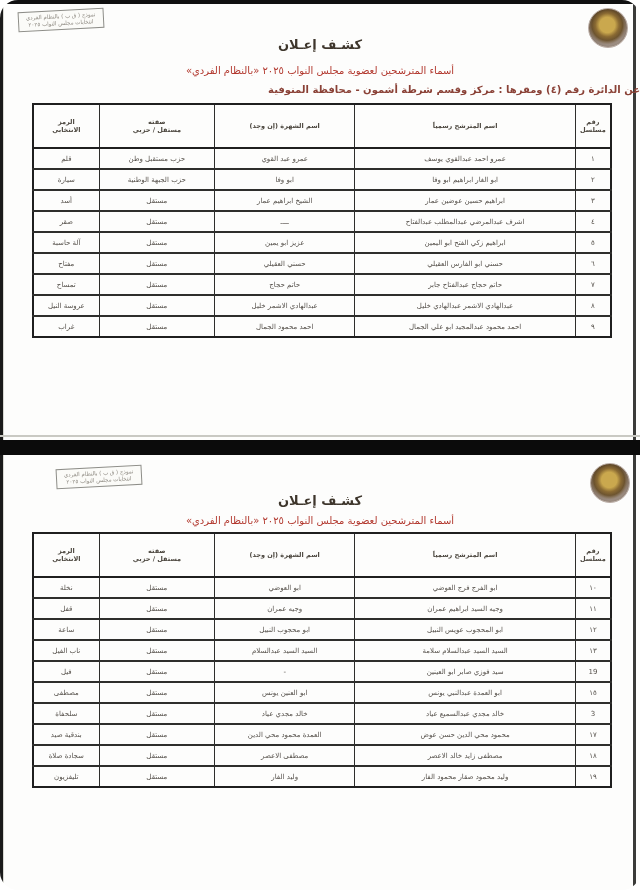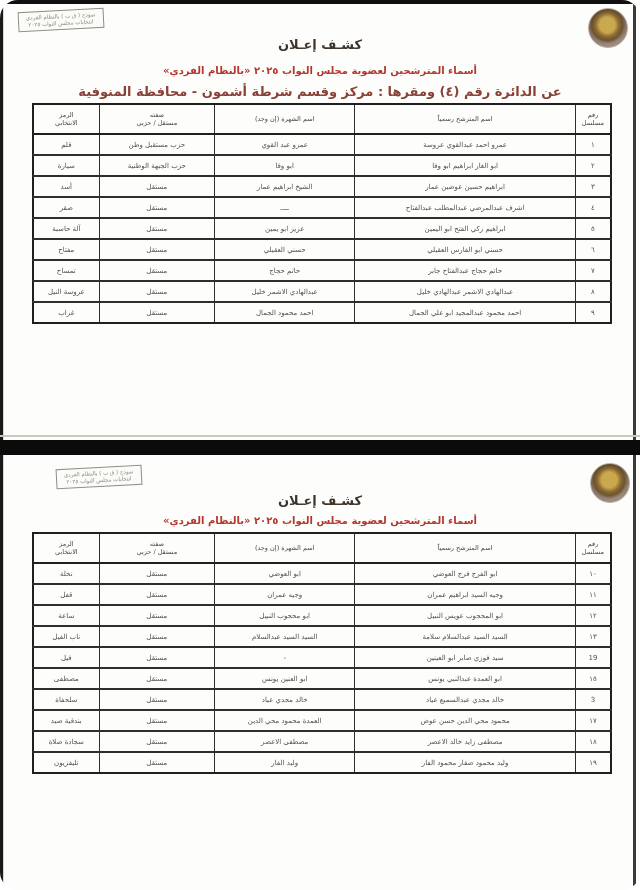--- a/index.html
+++ b/index.html
@@ -27,38 +27,38 @@
          background:radial-gradient(circle at 48% 42%, #caa84e 0 26%, #8a6a33 40%, #6e5530 52%, #a5968c 66%, #d9cfc8 84%, #efe9e4 100%);
          border:1px solid #b9aca4;box-shadow:inset 0 0 4px rgba(60,40,20,.6);}
   #page1 .stamp{left:588px;top:4px;}
   #page2 .stamp{left:590px;top:8px;}
 
   .doc-title{position:absolute;width:100%;text-align:center;font-weight:bold;
              font-size:13px;color:#3e362c;letter-spacing:1px;}
   #page1 .doc-title{top:33px;}
   #page2 .doc-title{top:38px;}
 
-  .doc-subtitle{position:absolute;width:100%;text-align:center;font-weight:bold;
+  .doc-subtitle{position:absolute;width:100%;text-align:center;font-weight:normal;
                 font-size:10px;color:#b2382e;margin-left:20px;}
   #page1 .doc-subtitle{top:61px;}
   #page2 .doc-subtitle{top:60px;}
 
-  .doc-district{position:absolute;width:100%;text-align:center;font-weight:bold;
-                font-size:13px;color:#8a4136;}
+  .doc-district{position:absolute;width:100%;font-weight:bold;
+                font-size:10px;color:#8a4136;}
   #page1 .doc-district{top:80px;}
 
   table.cand-table{position:absolute;right:28px;width:580px;border-collapse:collapse;
                    direction:rtl;table-layout:fixed;background:#fdfdfc;
                    border:2px solid #1f1f1f;}
   #page1 table.cand-table{top:99px;}
   #page2 table.cand-table{top:77px;}
   .cand-table th,.cand-table td{border:1px solid #2e2e2c;overflow:hidden;
                    text-align:center;vertical-align:middle;color:#55504a;}
-  .cand-table th{font-size:6.5px;line-height:8px;font-weight:normal;color:#4c473f;
-                 height:26px;padding:1px 2px;border-bottom:2px solid #1f1f1f;}
+  .cand-table th{font-size:6.5px;line-height:8px;font-weight:bold;color:#4c473f;
+                 height:26px;padding:8px 2px;border-bottom:2px solid #1f1f1f;}
   .cand-table td{font-size:7px;height:19px;padding:0 3px;border-top-width:2px;
                  white-space:nowrap;}
   .cand-table th:nth-child(1),.cand-table td:nth-child(1){width:5.5%;}
   .cand-table th:nth-child(2),.cand-table td:nth-child(2){width:39%;}
   .cand-table th:nth-child(3),.cand-table td:nth-child(3){width:24.5%;margin-left:21px;}
   .cand-table th:nth-child(4),.cand-table td:nth-child(4){width:20%;text-align:center;}
   .cand-table th:nth-child(5),.cand-table td:nth-child(5){width:11%;}
 </style>
 </head>
 <body>
@@ -97,21 +97,21 @@
             </th>
             <th>
               <div>الرمز</div>
               <div>الانتخابي</div>
             </th>
           </tr>
         </thead>
         <tbody>
           <tr>
             <td>١</td>
-            <td>عمرو احمد عبدالقوي عروسة</td>
+            <td>عمرو احمد عبدالقوي يوسف</td>
             <td>عمرو عبد القوي</td>
             <td>حزب مستقبل وطن</td>
             <td>قلم</td>
           </tr>
           <tr>
             <td>٢</td>
             <td>ابو الغار ابراهيم ابو وفا</td>
             <td>ابو وفا</td>
             <td>حزب الجبهة الوطنية</td>
             <td>سيارة</td>

